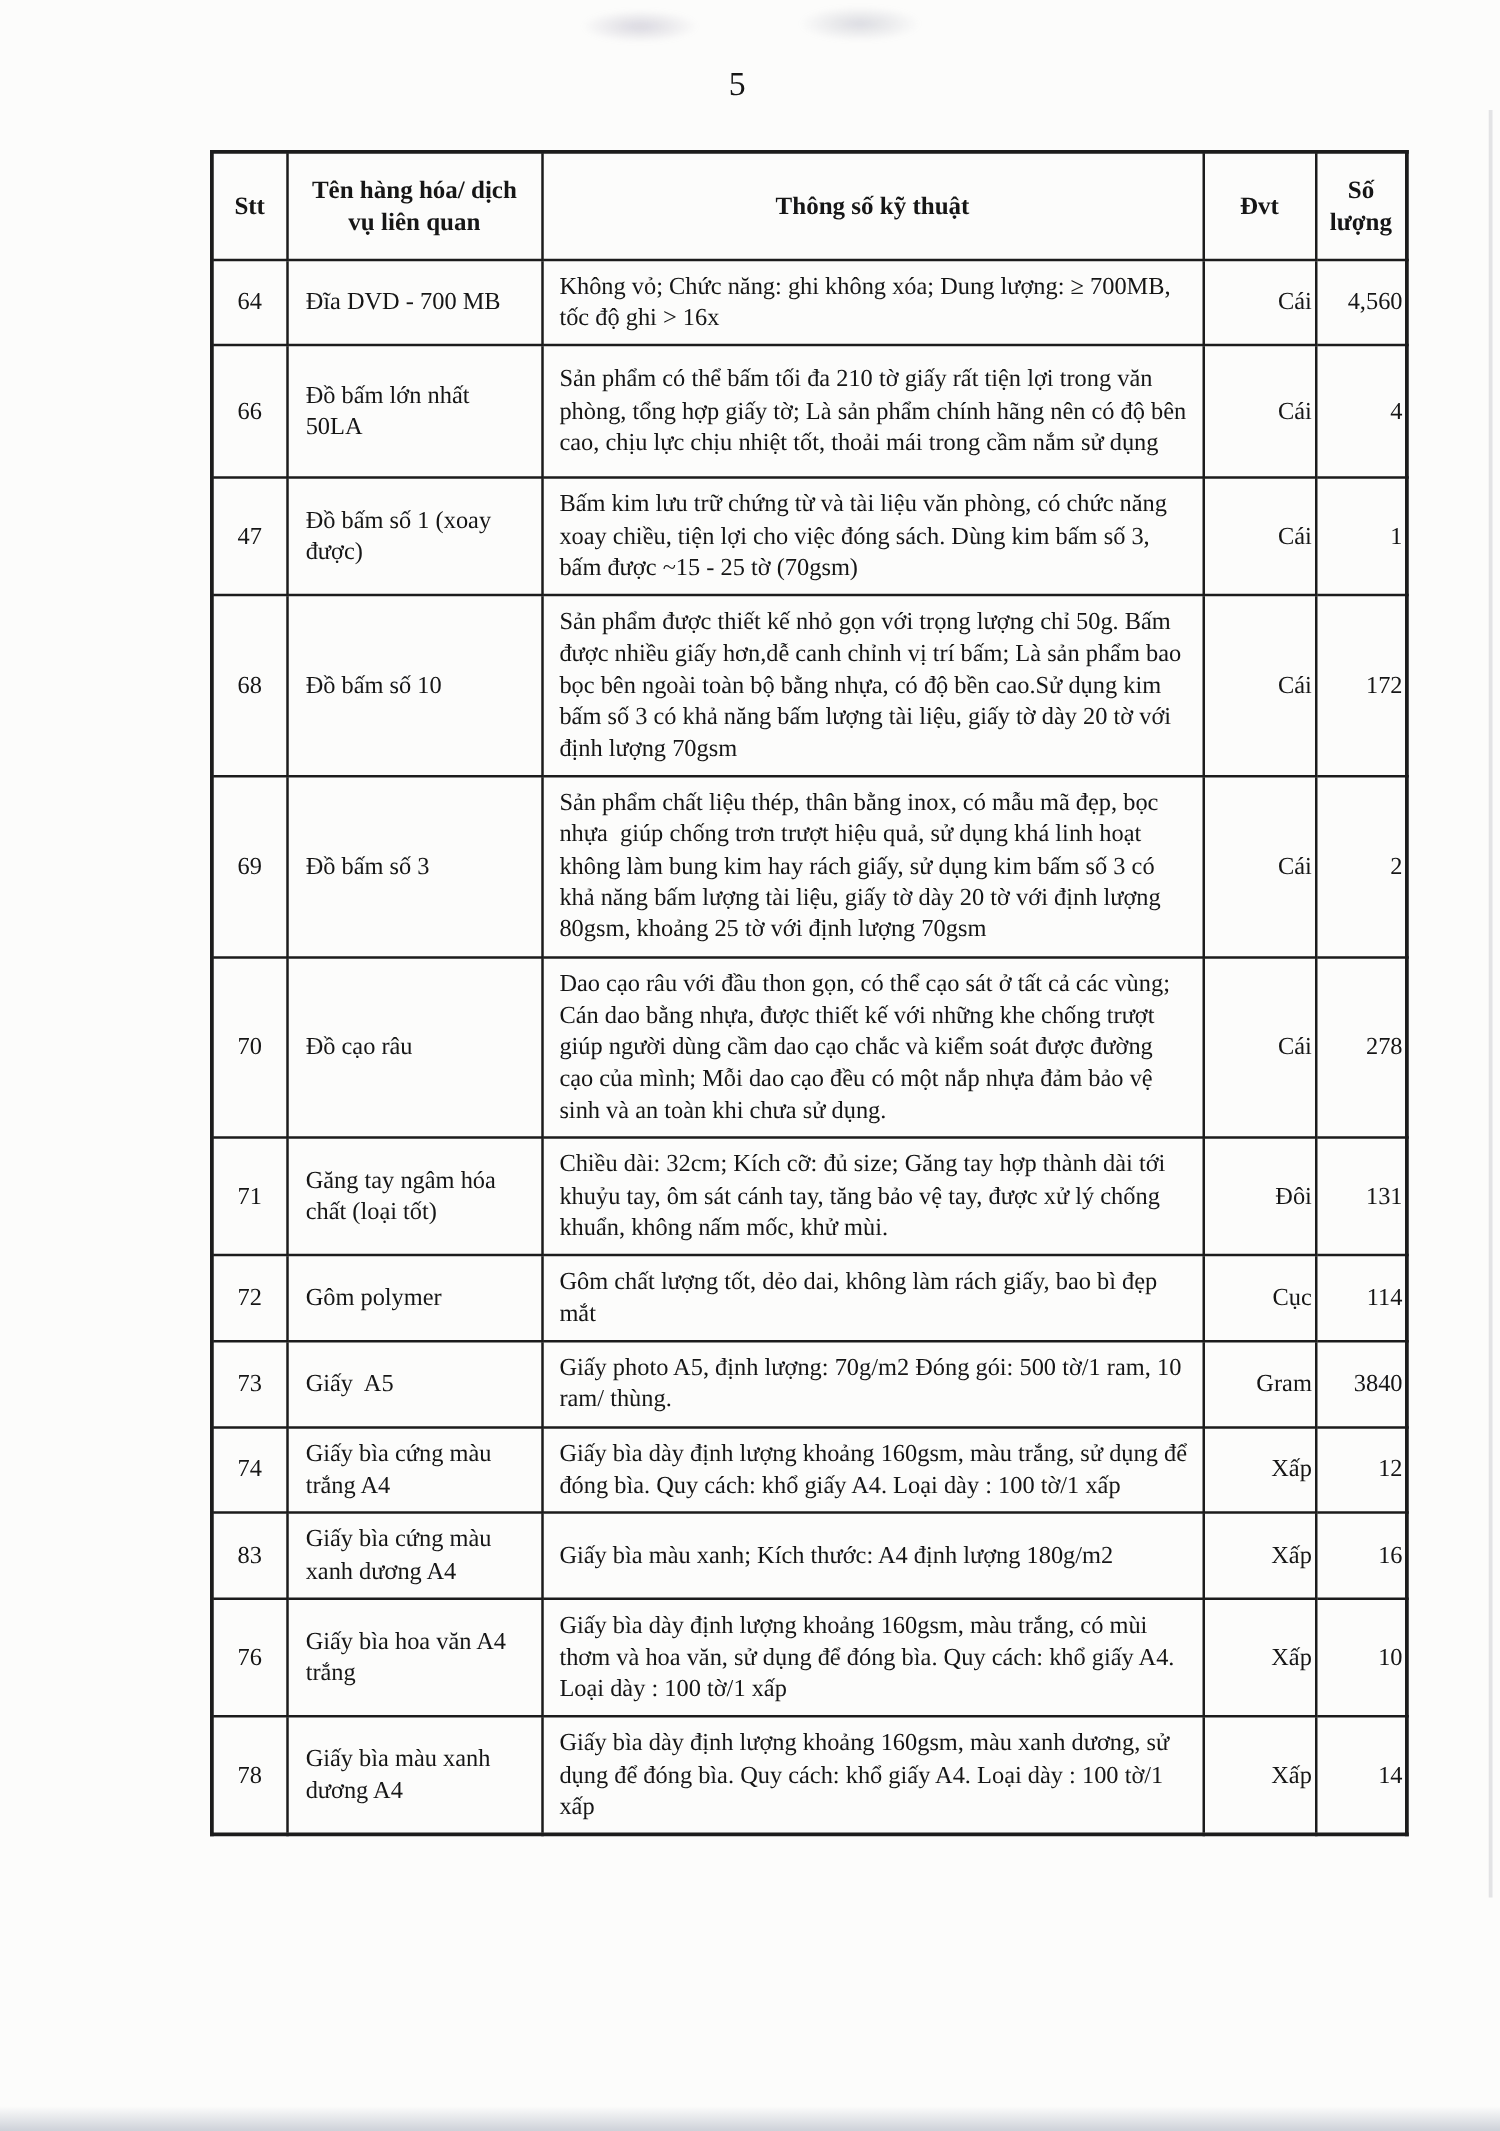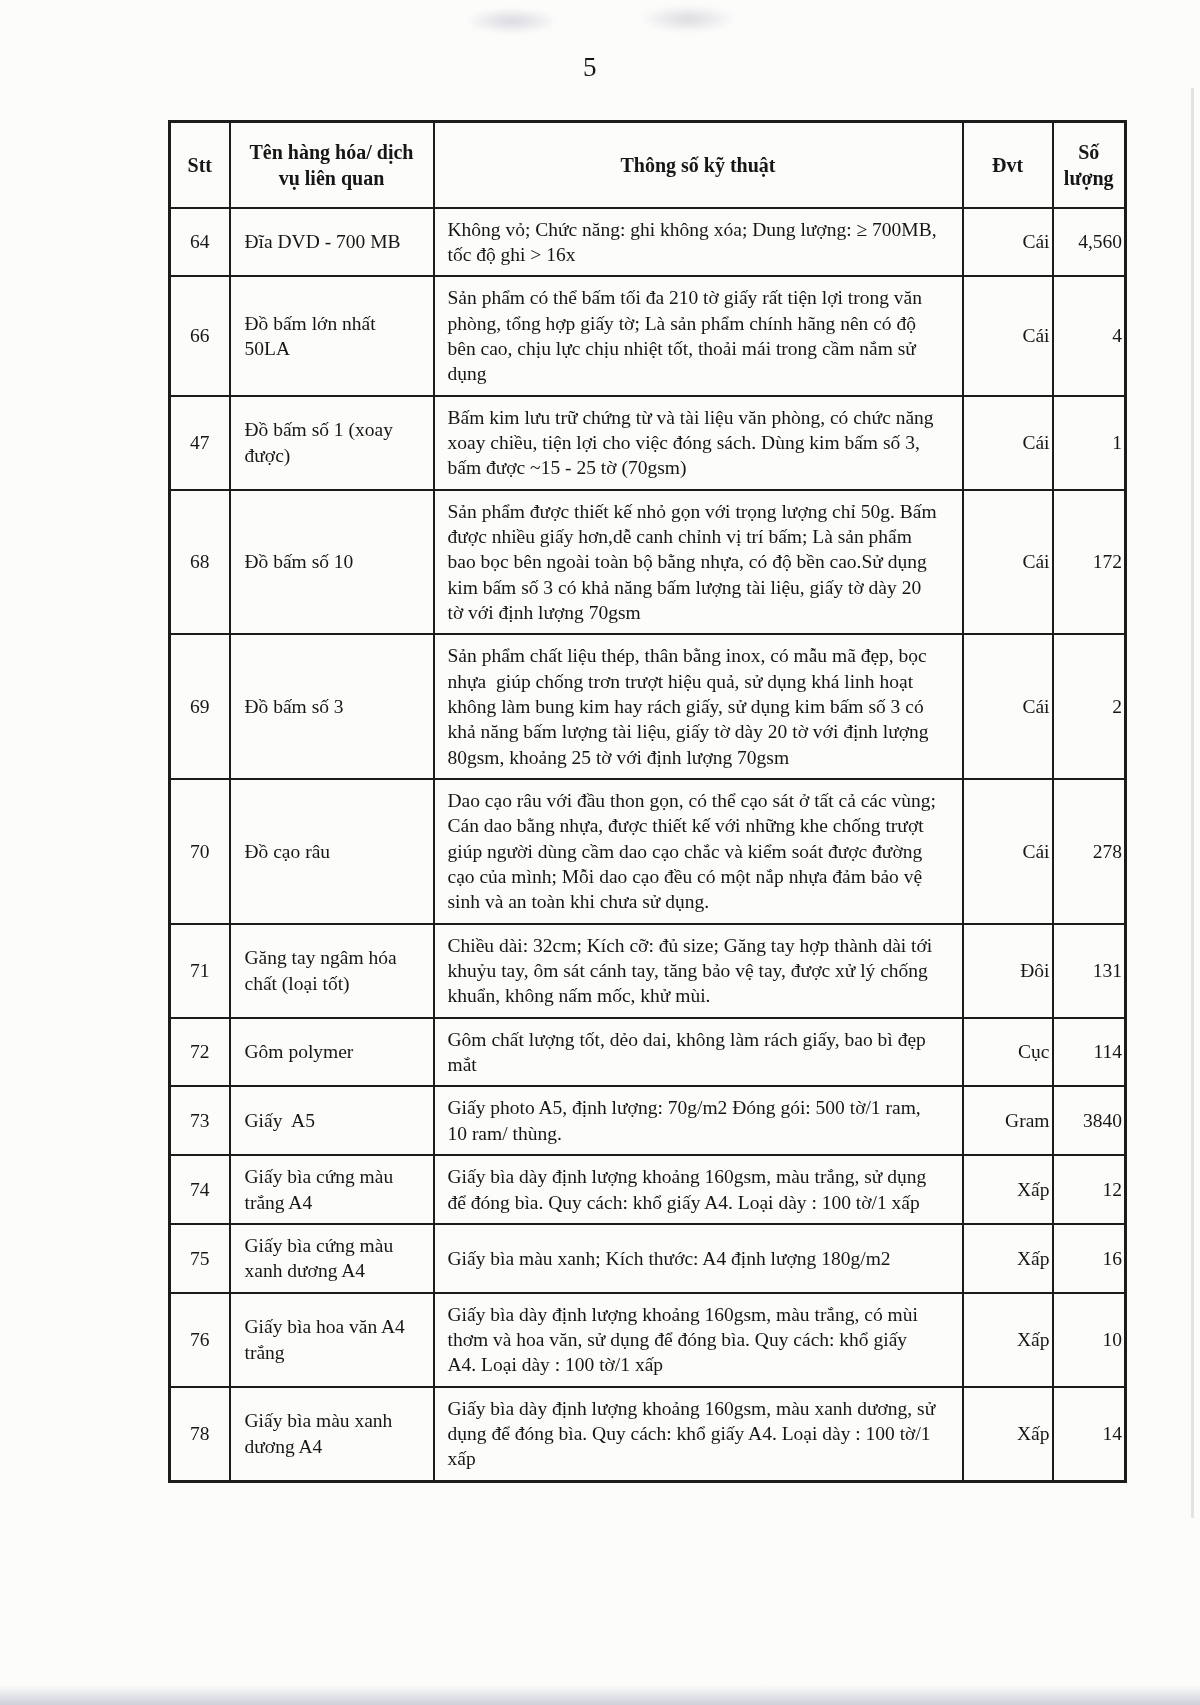--- a/index.html
+++ b/index.html
@@ -78,21 +78,21 @@
   .items-table thead tr { height: 86px; }
   .items-table th {
     font-weight: bold;
     font-size: 20px;
     text-align: center;
     line-height: 1.3;
     padding: 4px 6px;
   }
   td.c-stt  { text-align: center; padding: 4px 2px; }
   td.c-name { text-align: left; padding: 8px 8px 8px 14px; white-space: pre-wrap; }
-  td.c-spec { text-align: left; padding: 8px 23px 8px 13px; white-space: pre-wrap; }
+  td.c-spec { text-align: left; padding: 8px 10px 8px 13px; white-space: pre-wrap; }
   td.c-unit { text-align: right; padding: 8px 2px; }
   td.c-qty  { text-align: right; padding: 4px 2px; }
 </style>
 </head>
 <body>
 
 <div class="page">
 
   <div class="smudge smudge-1"></div>
   <div class="smudge smudge-2"></div>
@@ -183,21 +183,21 @@
       <td class="c-qty">3840</td>
     </tr>
         <tr style="height: 64px;">
       <td class="c-stt">74</td>
       <td class="c-name">Giấy bìa cứng màu trắng A4</td>
       <td class="c-spec">Giấy bìa dày định lượng khoảng 160gsm, màu trắng, sử dụng để đóng bìa. Quy cách: khổ giấy A4. Loại dày : 100 tờ/1 xấp</td>
       <td class="c-unit">Xấp</td>
       <td class="c-qty">12</td>
     </tr>
         <tr style="height: 62px;">
-      <td class="c-stt">75</td>
+      <td class="c-stt">83</td>
       <td class="c-name">Giấy bìa cứng màu xanh dương A4</td>
       <td class="c-spec">Giấy bìa màu xanh; Kích thước: A4 định lượng 180g/m2</td>
       <td class="c-unit">Xấp</td>
       <td class="c-qty">16</td>
     </tr>
         <tr style="height: 92px;">
       <td class="c-stt">76</td>
       <td class="c-name">Giấy bìa hoa văn A4 trắng</td>
       <td class="c-spec">Giấy bìa dày định lượng khoảng 160gsm, màu trắng, có mùi thơm và hoa văn, sử dụng để đóng bìa. Quy cách: khổ giấy A4. Loại dày : 100 tờ/1 xấp</td>
       <td class="c-unit">Xấp</td>

